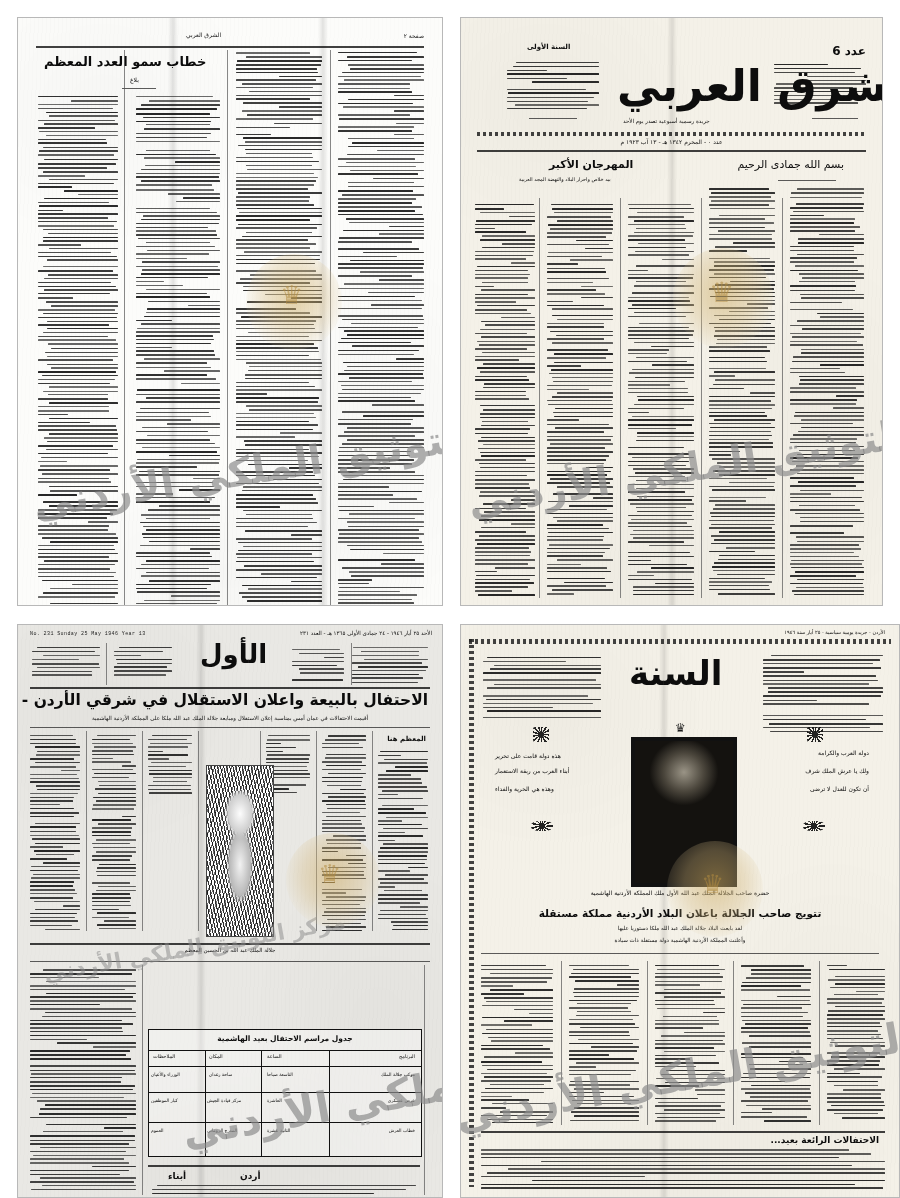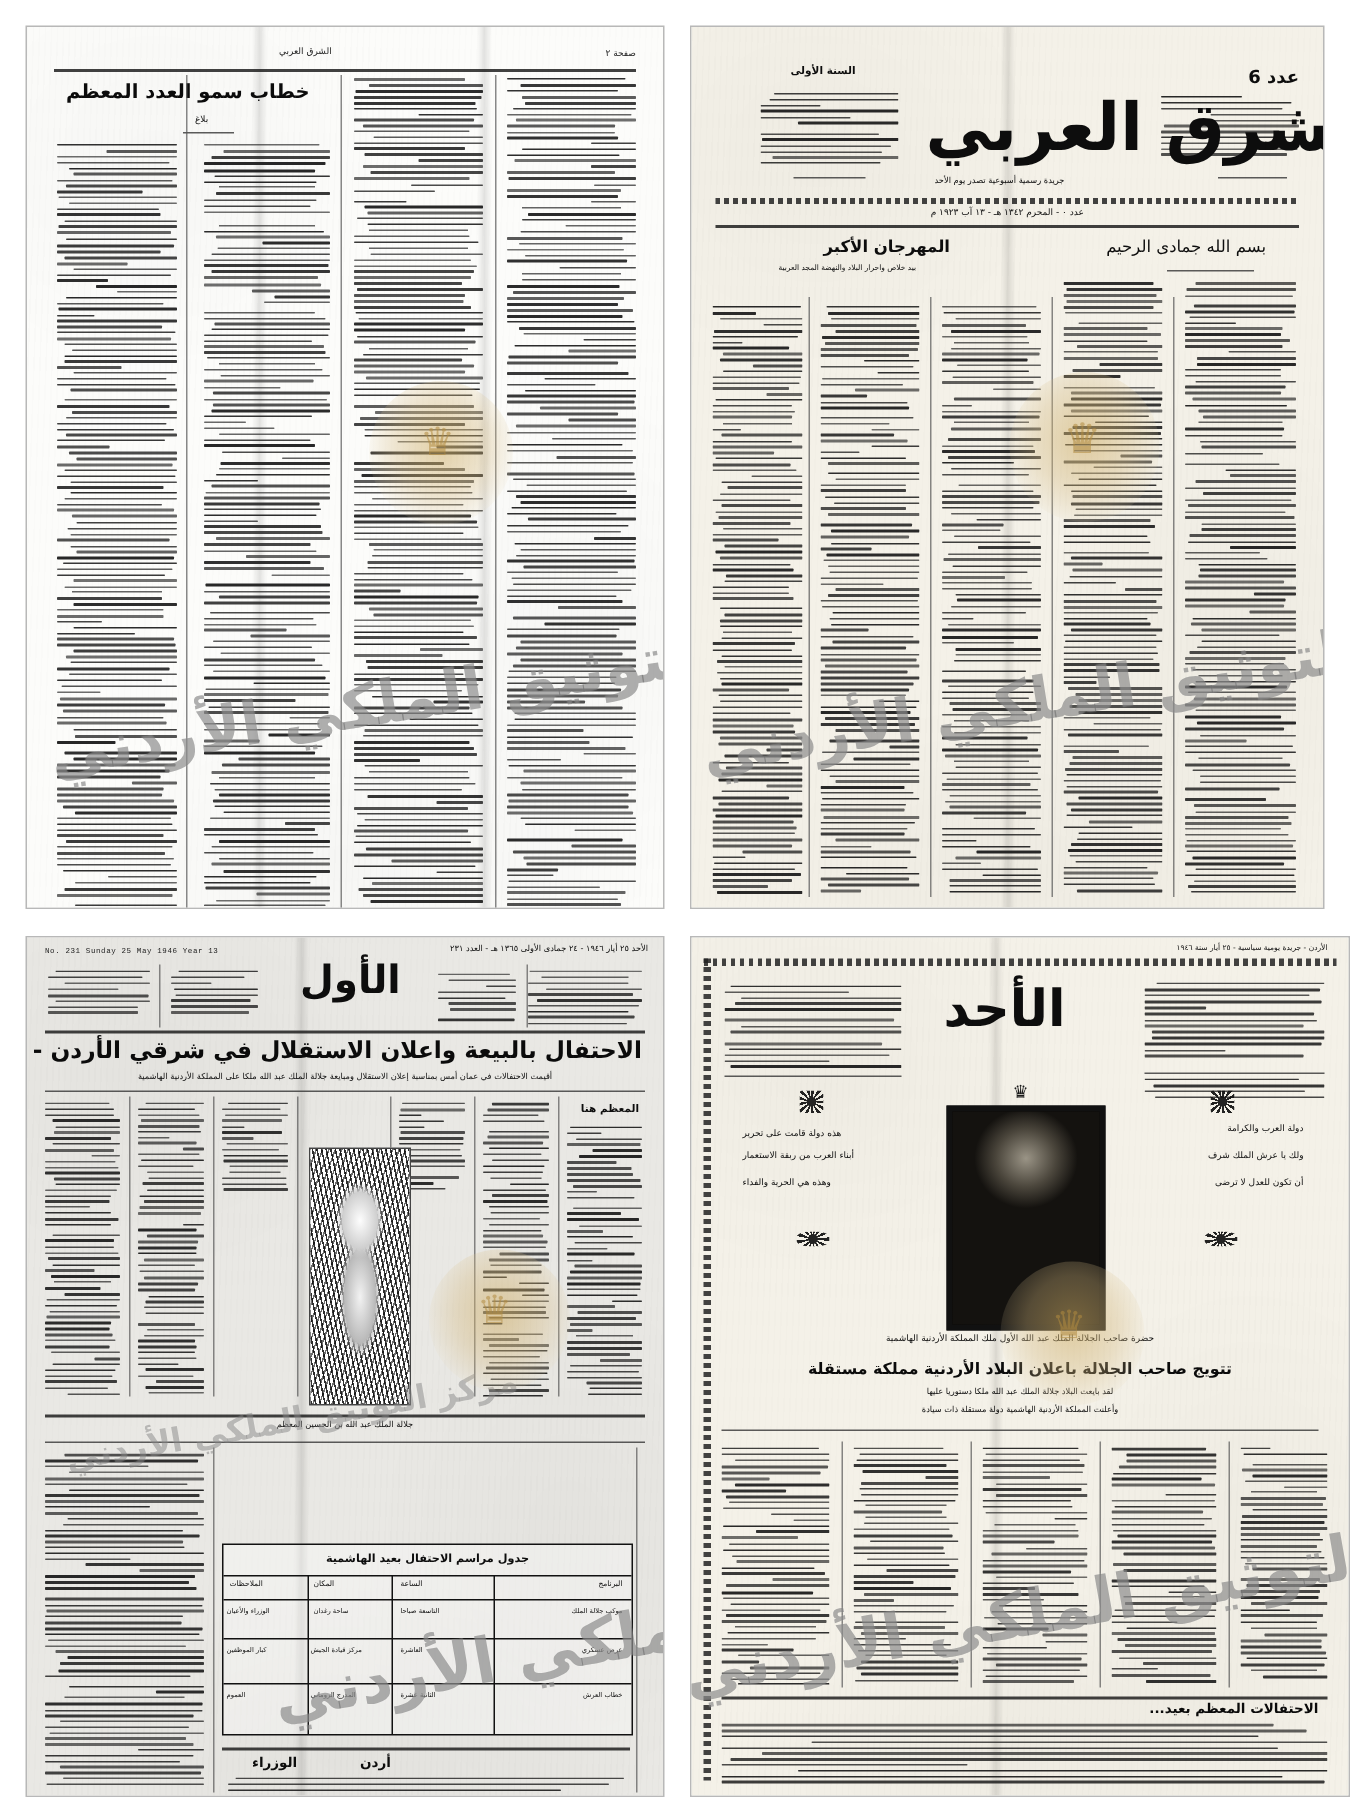--- a/index.html
+++ b/index.html
@@ -1676,21 +1676,21 @@
         <div class="ar" style="position:absolute;left:118px;top:68px;font-size:4.5px;">العاشرة</div>
         <div class="ar" style="position:absolute;left:58px;top:68px;font-size:4.5px;">مركز قيادة الجيش</div>
         <div class="ar" style="position:absolute;left:2px;top:68px;font-size:4.5px;">كبار الموظفين</div>
         <div class="ar" style="position:absolute;right:6px;top:98px;font-size:4.5px;">خطاب العرش</div>
         <div class="ar" style="position:absolute;left:118px;top:98px;font-size:4.5px;">الثانية عشرة</div>
         <div class="ar" style="position:absolute;left:58px;top:98px;font-size:4.5px;">المدرج الروماني</div>
         <div class="ar" style="position:absolute;left:2px;top:98px;font-size:4.5px;">العموم</div>
       </div>
 
       <div class="hrule thick" style="left:130px;width:272px;top:540px;"></div>
-      <div class="ar" style="position:absolute;left:150px;top:546px;font-size:9px;font-weight:bold;">الوزراء</div>
+      <div class="ar" style="position:absolute;left:150px;top:546px;font-size:9px;font-weight:bold;">أبناء</div>
       <div class="ar" style="position:absolute;left:222px;top:546px;font-size:9px;font-weight:bold;">أردن</div>
       <div class="col tiny" style="left:134px;top:560px;width:264px;height:12px;">
           <div class="ln" style="width:98.2%;height:1.4px;margin-left:1.8%;opacity:0.79"></div>
           <div class="ln" style="width:96.3%;height:1.4px;margin-left:0.0%;opacity:0.80"></div>
           <div class="ln" style="width:84.1%;height:1.4px;margin-left:0.0%;opacity:0.90"></div>
         </div>
 
       <div class="col tiny" style="left:412px;top:344px;width:0;height:0;"></div>
 
       <div class="wm wm-script" style="left:24px;top:310px;font-size:22px;transform:rotate(-10deg);opacity:.75;">مركز التوثيق الملكي الأردني</div>
@@ -1704,21 +1704,21 @@
     <div class="scan">
       <div class="paper aged"></div>
       <div class="grain"></div>
       <div class="vfold" style="left:198px"></div>
 
       <div class="dotrule" style="left:8px;right:8px;top:14px;height:5px;"></div>
       <div class="dotrule" style="left:8px;width:5px;top:14px;height:548px;
            background:repeating-linear-gradient(180deg,#222 0 3px,transparent 3px 6px);"></div>
       <div class="ar" style="position:absolute;right:14px;top:4px;font-size:5px;">الأردن - جريدة يومية سياسية - ٢٥ أيار سنة ١٩٤٦</div>
 
-      <div class="ar masthead" style="position:absolute;left:168px;top:28px;font-size:34px;">الأحد</div>
+      <div class="ar masthead" style="position:absolute;left:168px;top:28px;font-size:34px;">السنة</div>
 
       <div class="col tiny" style="right:16px;top:30px;width:120px;height:52px;">
           <div class="ln" style="width:93.5%;height:1.4px;margin-left:6.5%;opacity:0.78"></div>
           <div class="ln" style="width:97.6%;height:1.9px;margin-left:0.0%;opacity:0.86"></div>
           <div class="ln" style="width:91.9%;height:1.4px;margin-left:0.0%;opacity:0.73"></div>
           <div class="ln" style="width:98.0%;height:1.9px;margin-left:0.0%;opacity:0.85"></div>
           <div class="ln" style="width:34.1%;height:1.9px;margin-left:0.0%;opacity:0.82"></div>
           <div class="ln" style="width:93.8%;height:1.9px;margin-left:0.0%;opacity:0.83"></div>
           <div class="ln" style="width:95.7%;height:1.4px;margin-left:0.0%;opacity:0.78"></div>
           <div class="ln" style="width:88.7%;height:1.4px;margin-left:0.0%;opacity:0.64"></div>
@@ -1997,21 +1997,21 @@
           <div class="ln" style="width:93.8%;height:1.9px;margin-left:0.0%;opacity:0.84"></div>
           <div class="ln" style="width:97.9%;height:1.4px;margin-left:0.0%;opacity:0.74"></div>
           <div class="ln" style="width:92.3%;height:1.4px;margin-left:7.7%;opacity:0.90"></div>
           <div class="ln" style="width:96.4%;height:1.9px;margin-left:0.0%;opacity:0.83"></div>
           <div style="height:1px;background:#222;opacity:.7;margin:2px 12% 3px"></div>
           <div class="ln" style="width:74.6%;height:1.9px;margin-left:25.4%;opacity:0.87"></div>
           <div style="height:3px"></div>
         </div>
 
       <div class="hrule thick" style="left:20px;right:14px;top:506px;"></div>
-      <div class="headline" style="position:absolute;right:20px;top:510px;font-size:9px;">الاحتفالات المعظم بعيد...</div>
+      <div class="headline" style="position:absolute;right:20px;top:510px;font-size:9px;">الاحتفالات الرائعة بعيد...</div>
       <div class="col tiny" style="left:20px;top:524px;width:404px;height:44px;">
           <div class="ln" style="width:91.2%;height:1.9px;margin-left:0.0%;opacity:0.68"></div>
           <div class="ln" style="width:96.6%;height:1.4px;margin-left:0.0%;opacity:0.69"></div>
           <div class="ln" style="width:88.7%;height:1.4px;margin-left:0.0%;opacity:0.87"></div>
           <div class="ln" style="width:85.1%;height:1.4px;margin-left:14.9%;opacity:0.77"></div>
           <div class="ln" style="width:91.8%;height:1.4px;margin-left:0.0%;opacity:0.83"></div>
           <div class="ln" style="width:93.4%;height:1.4px;margin-left:6.6%;opacity:0.70"></div>
           <div class="ln" style="width:98.4%;height:1.4px;margin-left:1.6%;opacity:0.82"></div>
           <div class="ln" style="width:40.5%;height:1.4px;margin-left:0.0%;opacity:0.78"></div>
           <div class="ln" style="width:87.3%;height:1.4px;margin-left:12.7%;opacity:0.94"></div>

